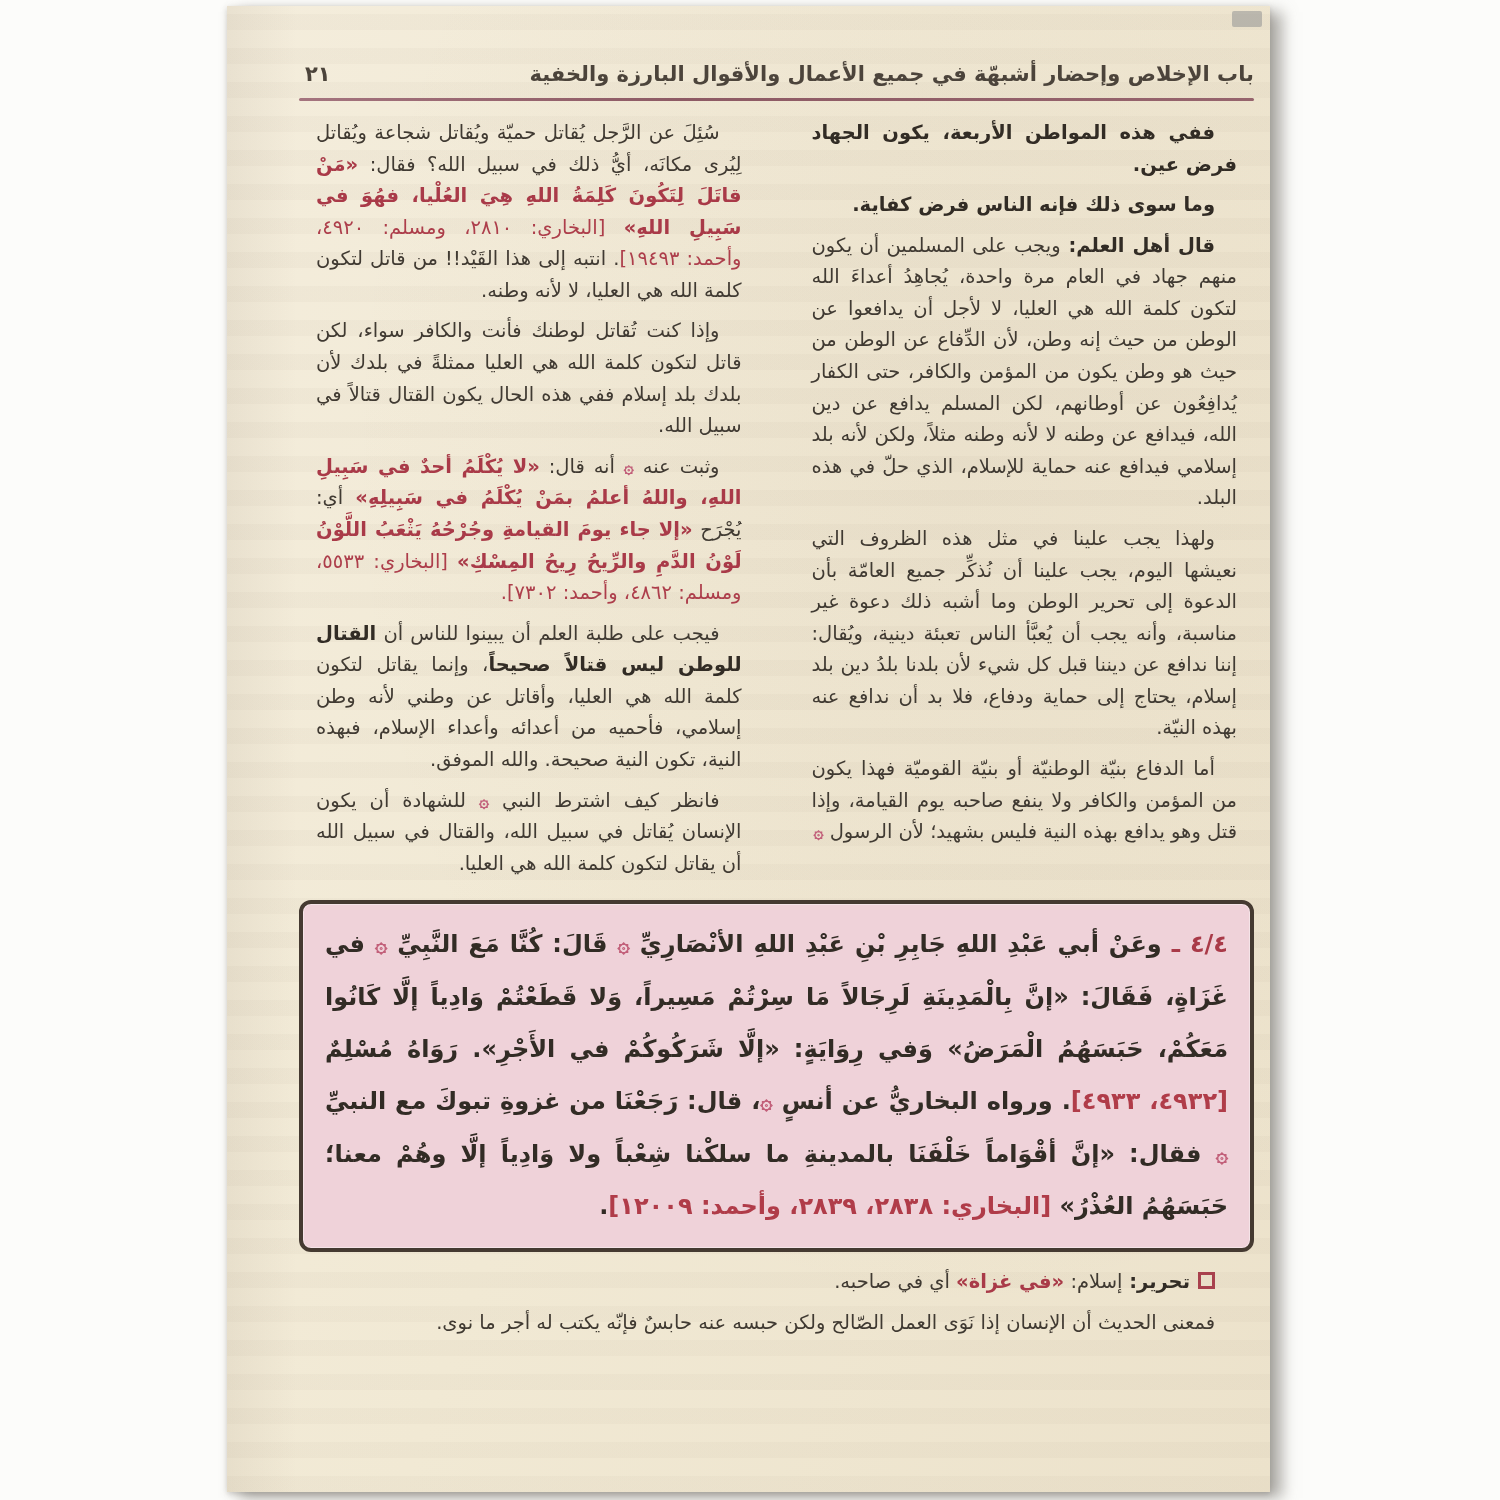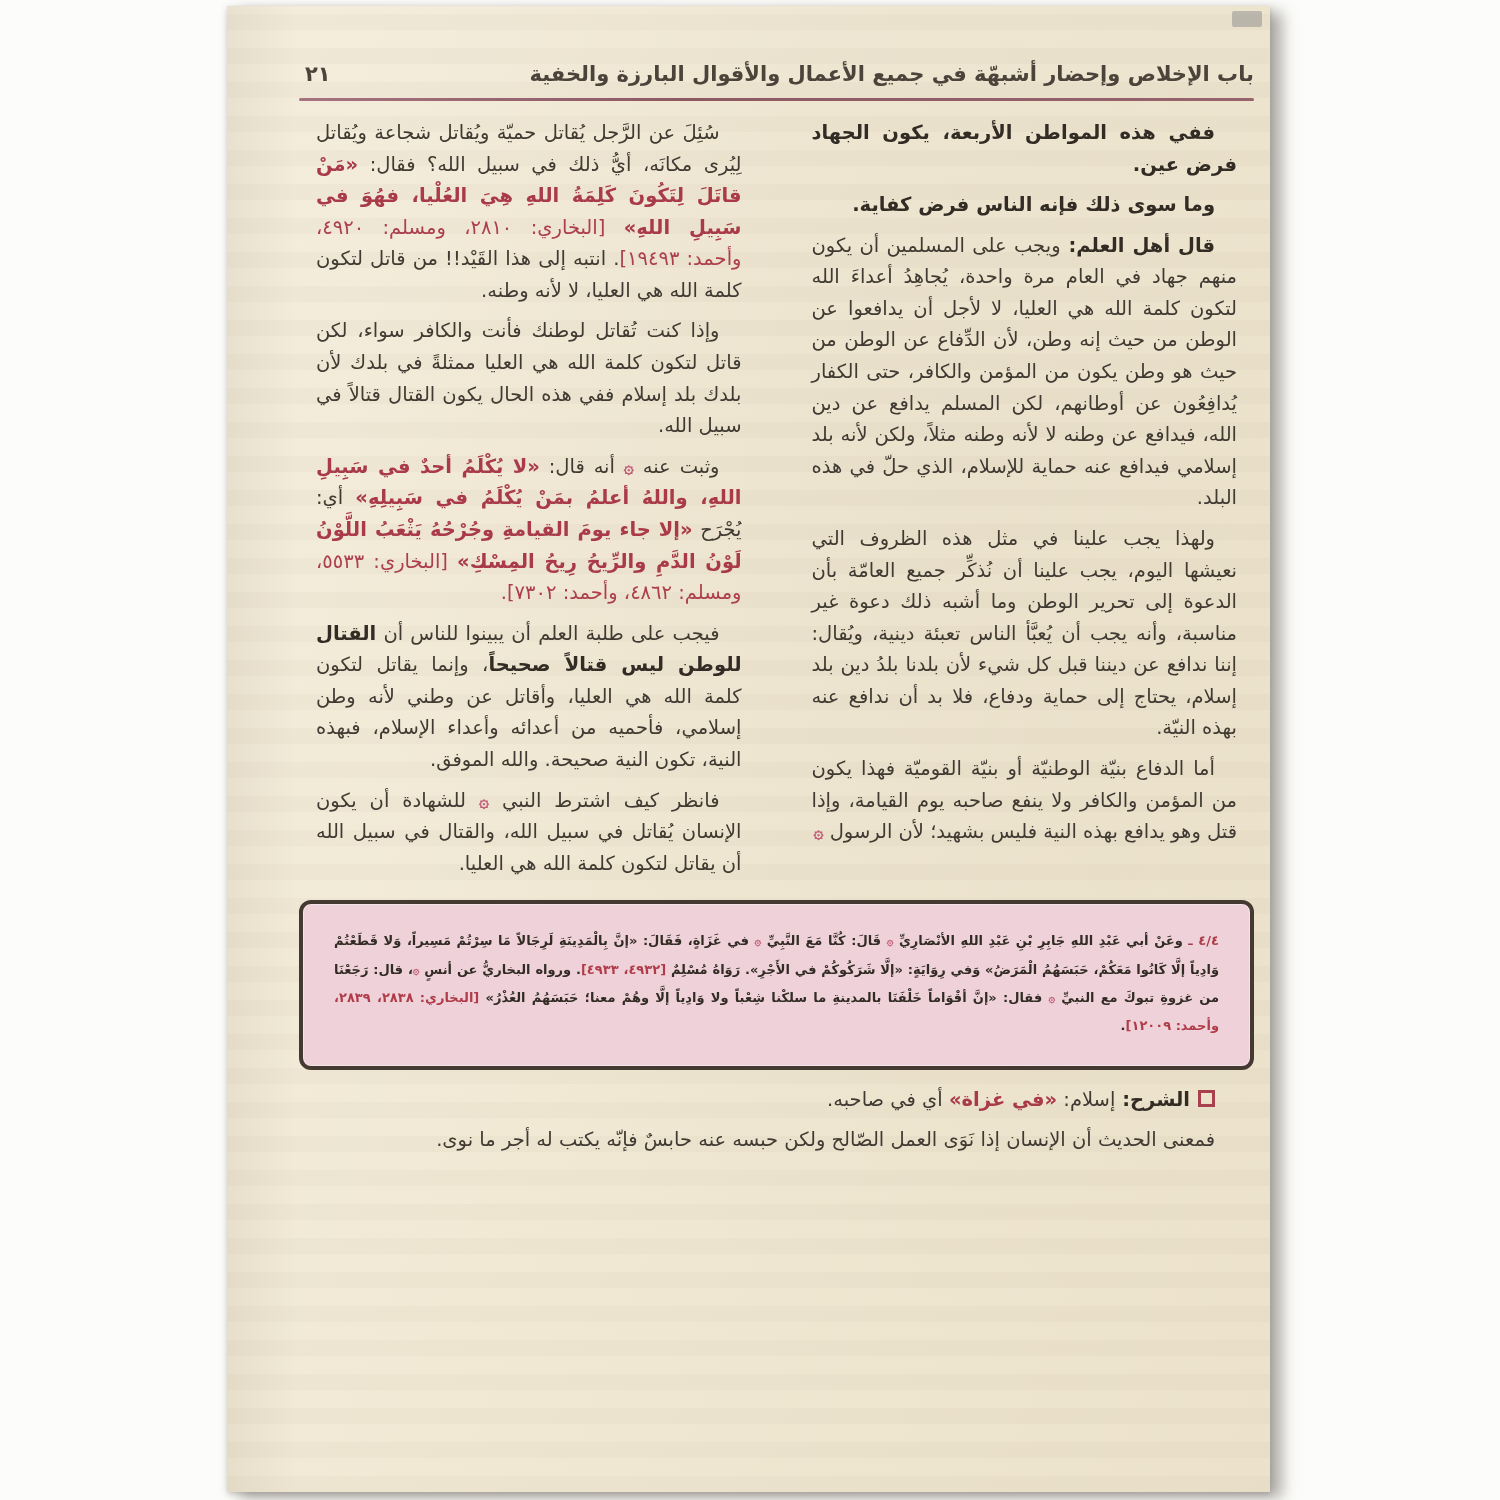--- a/index.html
+++ b/index.html
@@ -42,21 +42,21 @@
   .s-r{color:#ad3e4b;}
   .s-rb{color:#a93a48;font-weight:bold;}
   .s-m{color:#c2607a;font-weight:bold;font-size:.88em;}
   .box{
     margin:12px 0 14px;background:#efd2d9;
     border:4px solid #453a31;border-radius:12px;
     padding:14px 22px 16px;direction:rtl;text-align:justify;
     box-shadow:inset 0 0 0 1px rgba(255,255,255,.4);
   }
   .boxp{
-    margin:9px;font-size:13px;font-weight:bold;line-height:2.18;color:#3a332b;
+    margin:0;font-size:24px;font-weight:bold;line-height:2.18;color:#3a332b;
     text-indent:0;
   }
   .box .s-r{color:#b03c49;}
   .sq{
     display:inline-block;width:11px;height:11px;border:3px solid #a8414d;
     margin-left:8px;vertical-align:-1px;background:transparent;
   }
   .bottom{margin-top:4px;}
 </style>
 </head>
@@ -89,20 +89,20 @@
       </section>
     </main>
 
     <section class="box">
       <p class="boxp"><span class="s-rb">٤/٤ ـ </span><span class="s-b">وعَنْ أبي عَبْدِ اللهِ جَابِرِ بْنِ عَبْدِ اللهِ الأنْصَارِيِّ </span><span class="s-m">۞</span><span class="s-b"> قَالَ: كُنَّا مَعَ النَّبِيِّ </span><span class="s-m">۞</span><span class="s-b"> في غَزَاةٍ، فَقَالَ: </span><span class="s-b">«إنَّ بِالْمَدِينَةِ لَرِجَالاً مَا سِرْتُمْ مَسِيراً، وَلا قَطَعْتُمْ وَادِياً إلَّا كَانُوا مَعَكُمْ، حَبَسَهُمُ الْمَرَضُ»</span><span class="s-b"> وَفي رِوَايَةٍ: </span><span class="s-b">«إلَّا شَرَكُوكُمْ في الأَجْرِ»</span><span class="s-b">. رَوَاهُ مُسْلِمٌ </span><span class="s-r">[٤٩٣٢، ٤٩٣٣]</span><span class="s-b">. ورواه البخاريُّ عن أنسٍ </span><span class="s-m">۞</span><span class="s-b">، قال: رَجَعْنَا من غزوةِ تبوكَ مع النبيِّ </span><span class="s-m">۞</span><span class="s-b"> فقال: </span><span class="s-b">«إنَّ أقْوَاماً خَلْفَنَا بالمدينةِ ما سلكْنا شِعْباً ولا وَادِياً إلَّا وهُمْ معنا؛ حَبَسَهُمُ العُذْرُ» </span><span class="s-r">[البخاري: ٢٨٣٨، ٢٨٣٩، وأحمد: ١٢٠٠٩]</span><span class="s-b">.</span></p>
     </section>
 
     <div class="bottom">
       <section class="col">
         <p class="para">
-          <span class="sq"></span><span><span class="s-b">الشرح: </span><span class="s-n">إسلام: </span><span class="s-rb">«في غزاة»</span><span class="s-n"> أي في صاحبه.</span></span>
+          <span class="sq"></span><span><span class="s-b">تحرير: </span><span class="s-n">إسلام: </span><span class="s-rb">«في غزاة»</span><span class="s-n"> أي في صاحبه.</span></span>
         </p>
         <p class="para"><span class="s-n">فمعنى الحديث أن الإنسان إذا نَوَى العمل الصّالح ولكن حبسه عنه حابسٌ فإنّه يكتب له أجر ما نوى.</span></p>
       </section>
     </div>
 
   </div>
 </div>
 
 </body></html>

